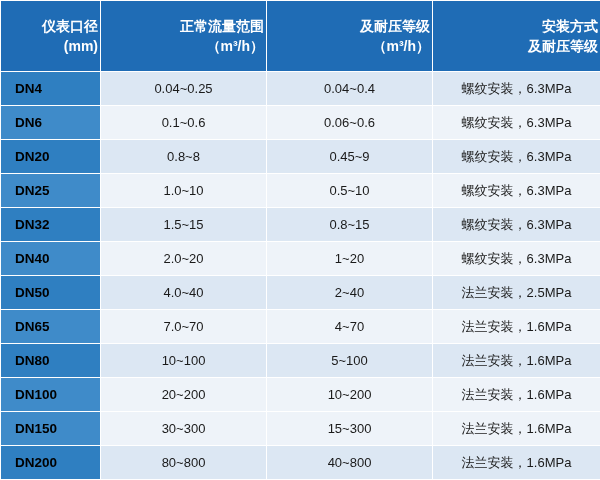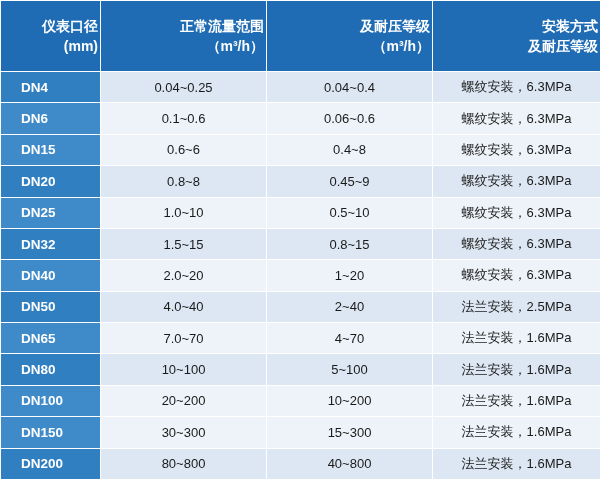--- a/index.html
+++ b/index.html
@@ -44,25 +44,25 @@
     font-size: 13px;
     color: #1a1a1a;
     text-align: center;
     vertical-align: middle;
     height: 27.5px;
     padding: 0 2px;
     white-space: nowrap;
   }
   tbody td.dn {
     background: #2f7fc1;
-    color: #ffffff;
+    color: #000000;
     font-weight: bold;
     font-size: 13.5px;
     text-align: left;
-    padding-left: 20px;
+    padding-left: 14px;
   }
   tbody tr.odd td.val {
     background: #dce7f3;
   }
   tbody tr.even td.val {
     background: #eef3f9;
   }
   tbody tr.odd td.dn {
     background: #2f7fc1;
   }
@@ -104,26 +104,20 @@
       <tr class="odd">
         <td class="dn">DN4</td>
         <td class="val">0.04~0.25</td>
         <td class="val">0.04~0.4</td>
         <td class="val">螺纹安装，6.3MPa</td>
       </tr>
       <tr class="even">
         <td class="dn">DN6</td>
         <td class="val">0.1~0.6</td>
         <td class="val">0.06~0.6</td>
-        <td class="val">螺纹安装，6.3MPa</td>
-      </tr>
-      <tr class="even">
-        <td class="dn">DN15</td>
-        <td class="val">0.6~6</td>
-        <td class="val">0.4~8</td>
         <td class="val">螺纹安装，6.3MPa</td>
       </tr>
       <tr class="odd">
         <td class="dn">DN20</td>
         <td class="val">0.8~8</td>
         <td class="val">0.45~9</td>
         <td class="val">螺纹安装，6.3MPa</td>
       </tr>
       <tr class="even">
         <td class="dn">DN25</td>

